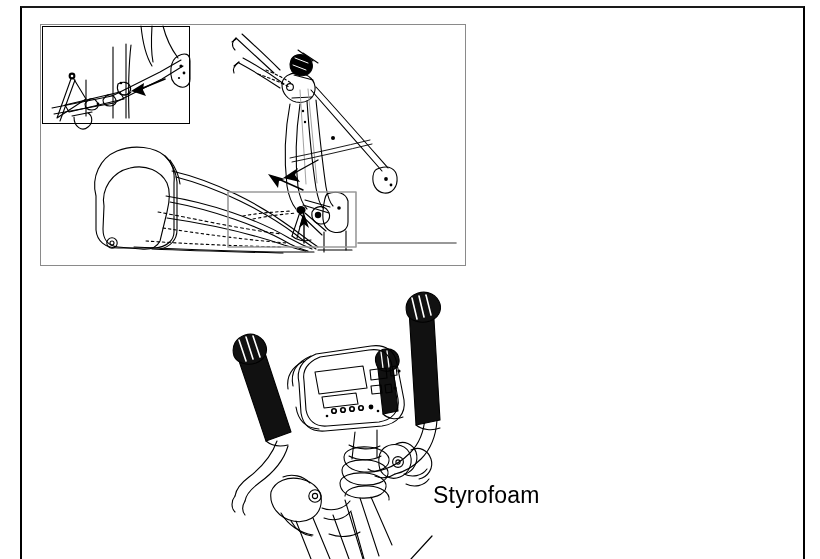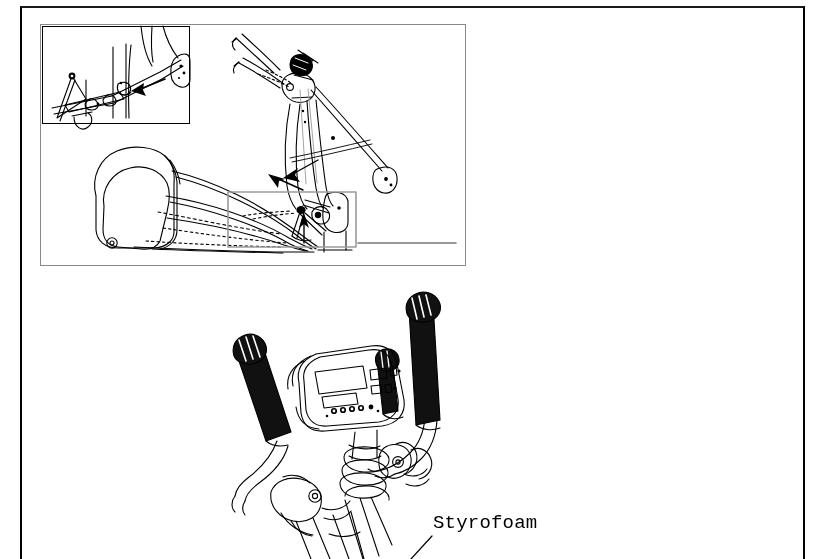--- a/index.html
+++ b/index.html
@@ -56,23 +56,23 @@
   .svg-layer {
     position: absolute;
     left: 0;
     top: 0;
     width: 820px;
     height: 559px;
   }
   #styrofoam-label {
     position: absolute;
     left: 433px;
-    top: 512px;
-    font-family: Liberation Mono, monospace;
-    font-size: 19px;
+    top: 484px;
+    font-family: Liberation Sans, sans-serif;
+    font-size: 23px;
     line-height: 22px;
     color: #000000;
     white-space: nowrap;
     letter-spacing: 0.2px;
   }
 </style>
 </head>
 <body>
 
 <div id="page">

